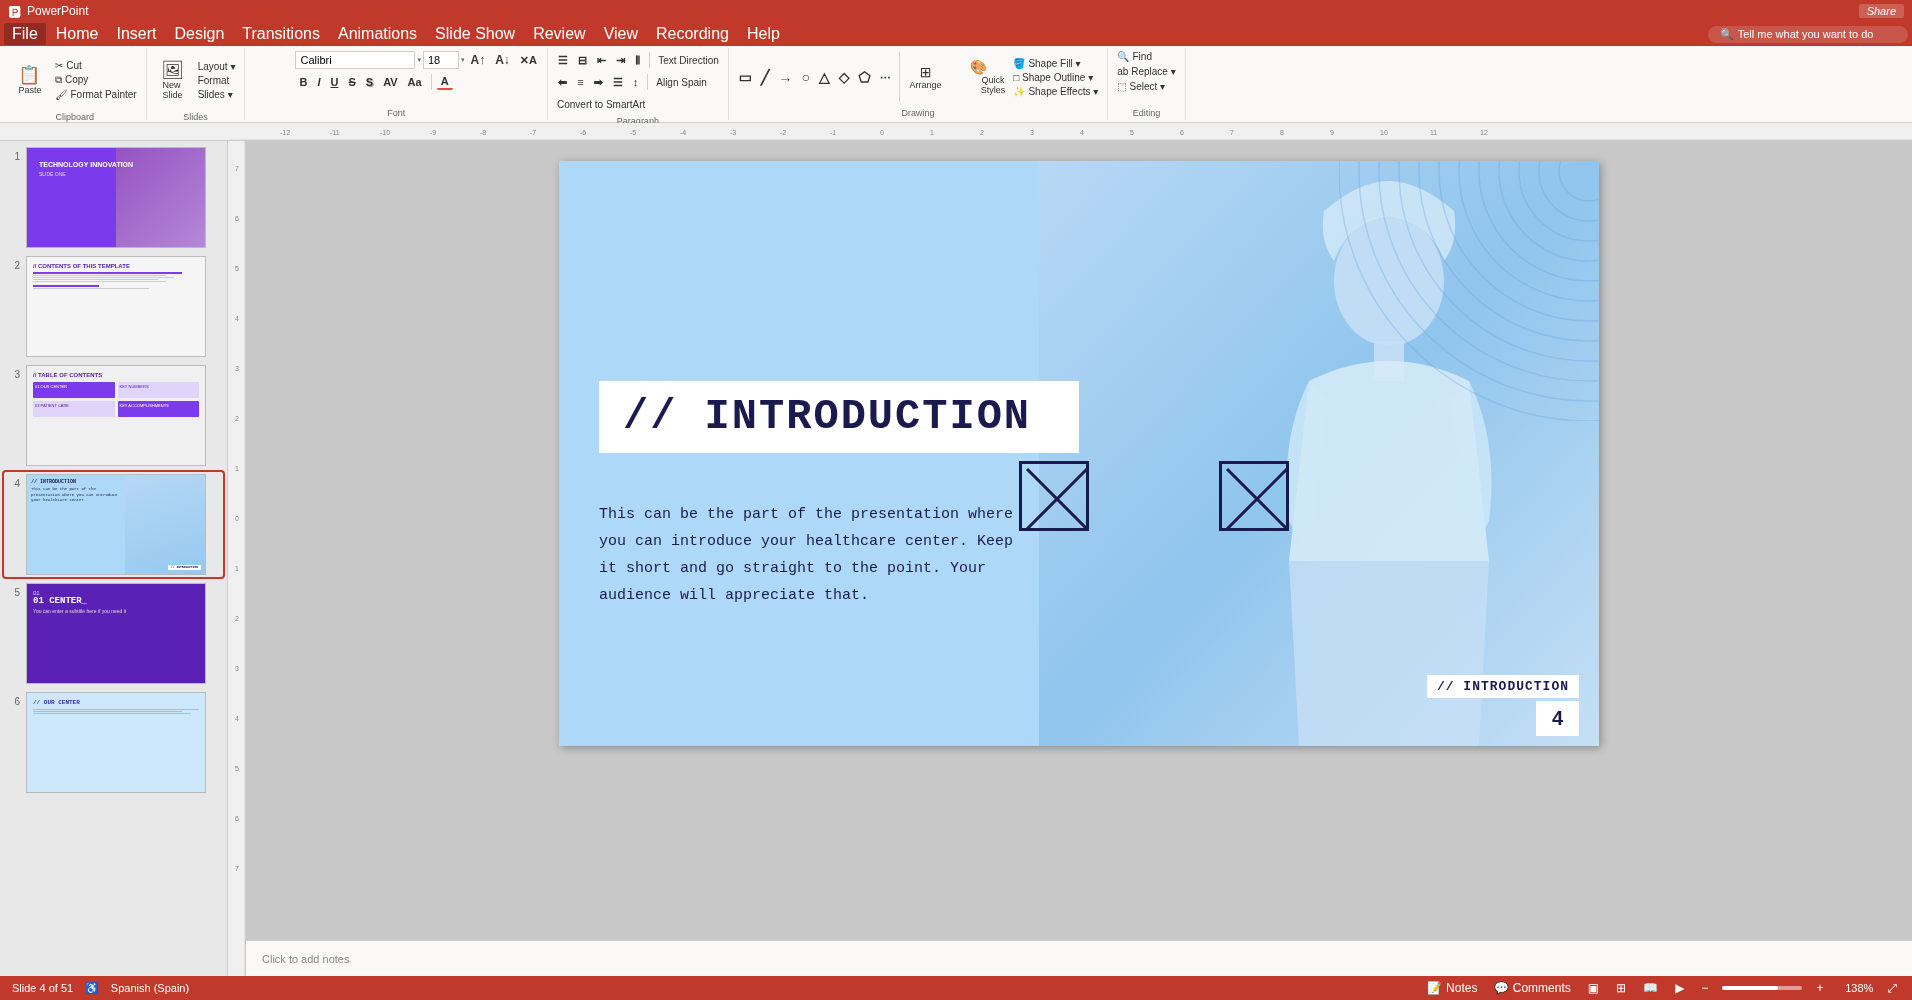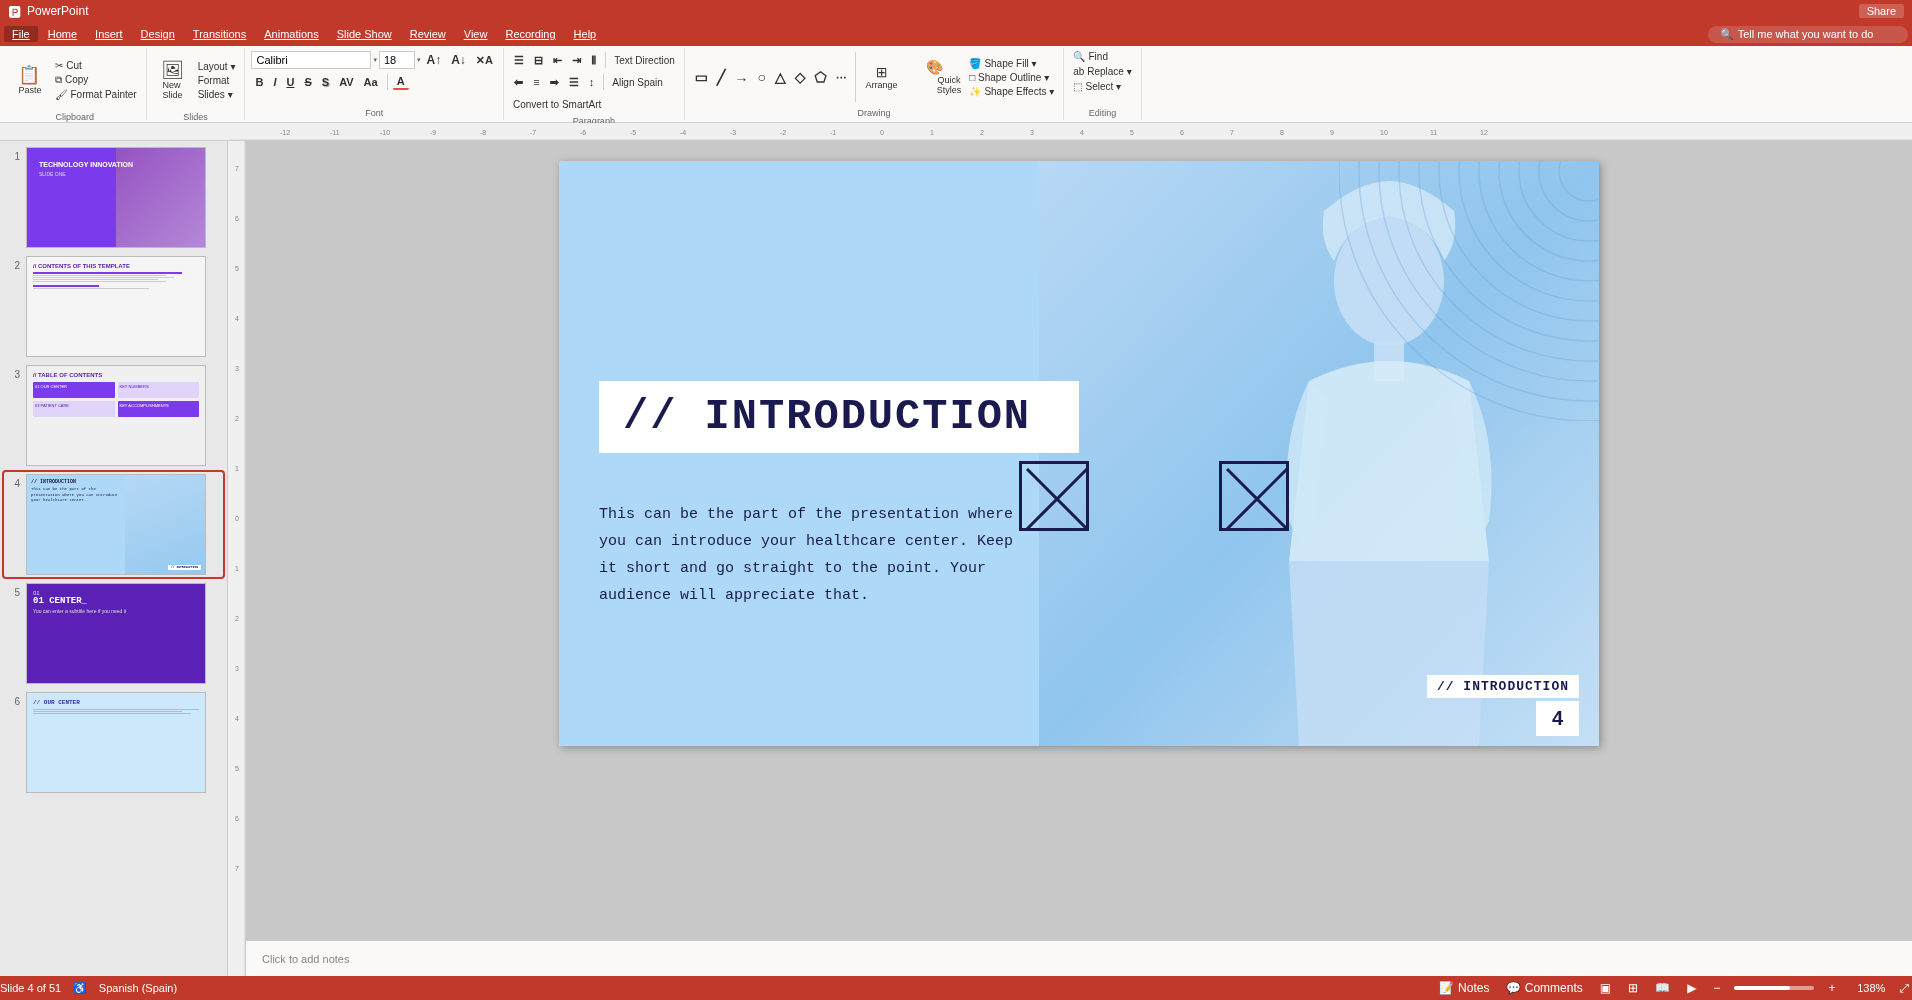--- a/index.html
+++ b/index.html
@@ -9,38 +9,37 @@
     .title-bar {
       height: 22px;
       background: #c0392b;
       display: flex;
       align-items: center;
       padding: 0 8px;
       color: white;
       font-size: 12px;
     }
     .title-bar-left { display: flex; align-items: center; gap: 6px; }
-    .title-bar-right { margin-left: auto; }
+    .title-bar-right { margin-left: auto; font-style: italic; }
 
     
     .menu-bar {
       height: 24px;
       background: #c0392b;
       display: flex;
       align-items: center;
       padding: 0 4px;
       gap: 2px;
     }
     .menu-item {
       color: white;
-      font-size: 11px;
+      font-size: 16px;
       padding: 2px 8px;
       cursor: pointer;
       border-radius: 2px;
-      text-decoration: underline;
     }
     .menu-item.active { background: #922b21; }
 
     
     .ribbon {
       background: #faf9f8;
       border-bottom: 1px solid #d1d1d1;
       padding: 2px 4px;
       display: flex;
       flex-direction: column;
@@ -265,21 +264,21 @@
       font-size: 11px;
       color: #888;
     }
 
     
     .status-bar {
       height: 24px;
       background: #c0392b;
       display: flex;
       align-items: center;
-      padding: 0 0;
+      padding: 0 12px;
       color: white;
       font-size: 11px;
       gap: 12px;
     }
     .status-right {
       margin-left: auto;
       display: flex;
       align-items: center;
       gap: 11px;
     }
@@ -413,21 +412,21 @@
         <div class="ribbon-group-row">
           <div class="ribbon-small-btn"><span>Layout</span> ▾</div>
           <div class="ribbon-small-btn"><span>Format</span></div>
           <div class="ribbon-small-btn"><span>Slides</span> ▾</div>
         </div>
       </div>
       <div class="ribbon-group-label">Slides</div>
     </div>
 
     <div class="ribbon-group">
-      <div class="ribbon-group-content" style="flex-direction:column; align-items:flex-start; gap:2px;">
+      <div class="ribbon-group-content" style="flex-direction:column; align-items:flex-start; gap:2px;margin-left:44px;">
         <div class="ribbon-format-row">
           <input class="font-name-box" value="Calibri" readonly="" style="">
           <span class="arrow-down">▾</span>
           <input class="font-size-box" value="18" readonly="" style="">
           <span class="arrow-down">▾</span>
           <span class="ribbon-format-btn" style="font-size:12px;">A↑</span>
           <span class="ribbon-format-btn" style="font-size:12px;">A↓</span>
           <span class="ribbon-format-btn" style="font-size:11px;">✕A</span>
         </div>
         <div class="ribbon-format-row">

